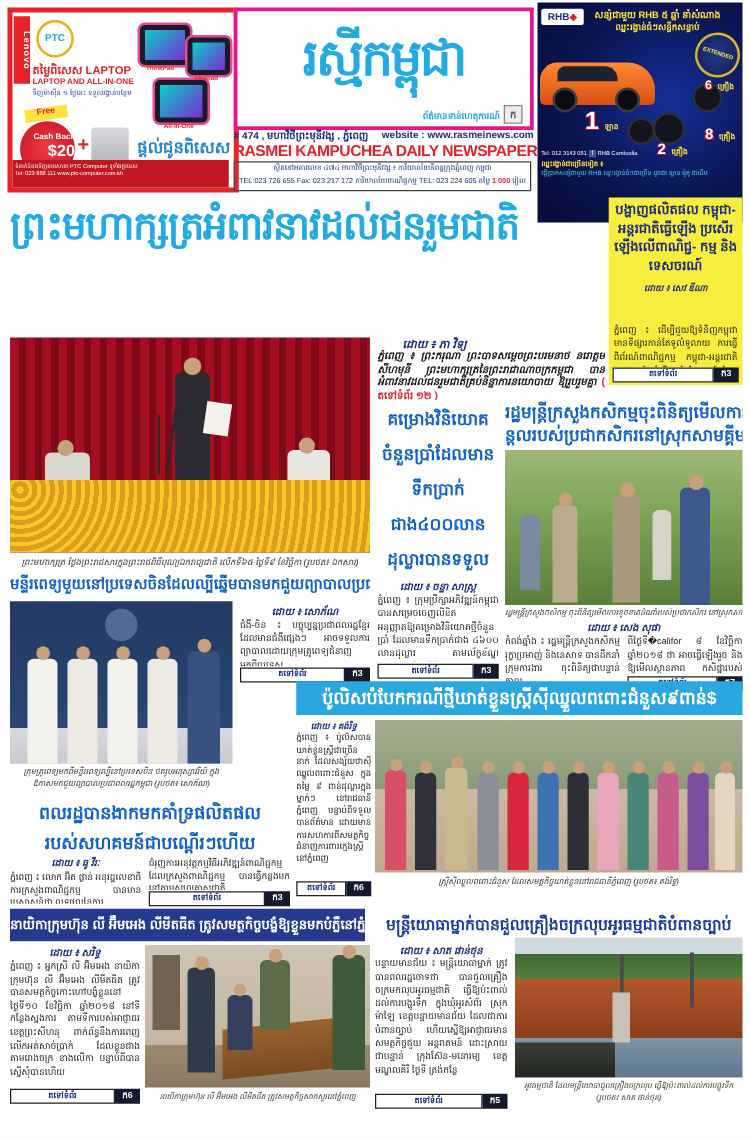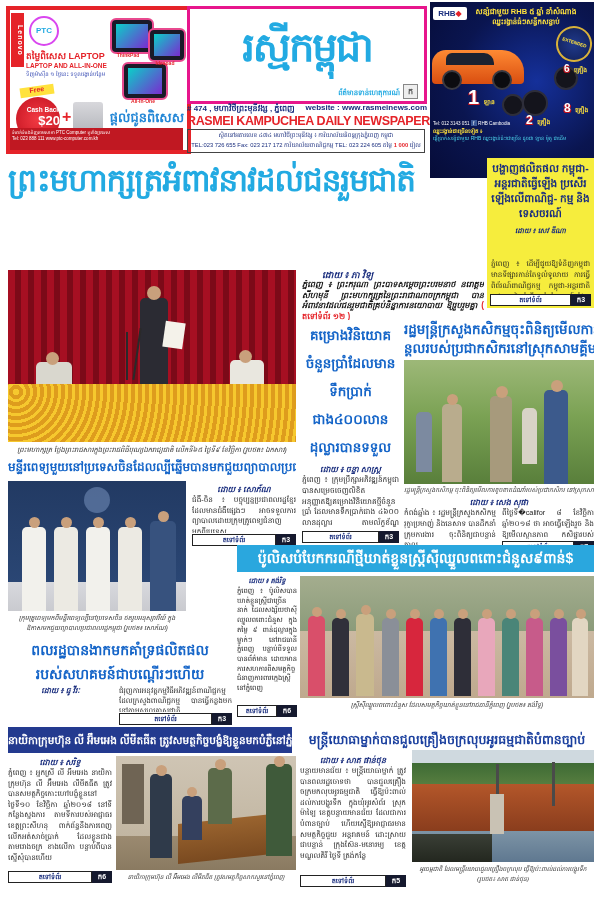--- a/index.html
+++ b/index.html
@@ -4,21 +4,21 @@
 <style>
   html,body{margin:0;padding:0;background:#e9e9e9;}
   .page{position:relative;width:600px;height:910px;background:#ffffff;overflow:hidden;
         font-family:"Liberation Sans","DejaVu Sans",sans-serif;}
   .abs{position:absolute;}
   .nw{white-space:nowrap;overflow:hidden;}
   
   .ad-lenovo{left:6px;top:6px;width:177px;height:140px;border:4px solid #e52329;background:#fff;}
   .lnv-logo{left:1px;top:3px;width:13px;height:54px;background:#e52329;color:#fff;font-size:7px;font-weight:bold;
             writing-mode:vertical-rl;text-align:center;letter-spacing:1px;}
-  .ptc{left:19px;top:6px;width:26px;height:26px;border:2px solid #d946ef;border-radius:50%;color:#22aae2;
+  .ptc{left:19px;top:6px;width:26px;height:26px;border:2px solid #eab308;border-radius:50%;color:#22aae2;
        font-size:8px;font-weight:bold;text-align:center;line-height:26px;}
   .lnv-t1{left:16px;top:40px;width:90px;color:#e52329;font-weight:bold;font-size:9px;}
   .lnv-t2{left:16px;top:52px;width:90px;color:#e52329;font-weight:bold;font-size:6.5px;}
   .lnv-t3{left:16px;top:61px;width:92px;color:#2a3fae;font-size:5.5px;}
   .hex{border:2px solid #e84a8f;background:#1a1a28;border-radius:6px;}
   .hex .scr{position:absolute;inset:4px;background:linear-gradient(135deg,#0ad0c8,#7a2bd0);}
   .hexlbl{color:#e52329;font-size:5px;font-weight:bold;text-align:center;}
   .freetag{left:10px;top:76px;width:34px;height:10px;background:#ffe23d;color:#e52329;font-size:7px;
            font-weight:bold;text-align:center;transform:rotate(-8deg);}
   .cashback{left:6px;top:87px;width:44px;height:44px;border-radius:50%;background:radial-gradient(#f23a43,#c31220);
@@ -295,20 +295,21 @@
     <div class="fig" style="left:250px;top:42px;width:17px;height:78px;background:#7a4f9e;"></div>
     <div class="head" style="left:254px;top:33px;width:10px;height:10px;"></div>
     <div class="fig" style="left:272px;top:42px;width:16px;height:78px;background:#e2d6c2;"></div>
     <div class="head" style="left:276px;top:33px;width:10px;height:10px;"></div>
   </div>
   <div class="abs cap nw" style="left:300px;top:701px;width:294px;font-size:6.3px;">ស្ត្រីស៊ីឈ្នួលពពោះជំនួស ដែលសមត្ថកិច្ចឃាត់ខ្លួននៅរាជធានីភ្នំពេញ (រូបថត៖ គង់រិទ្ធ)</div>
 
   <div class="abs blue-hl nw" style="left:8px;top:638px;width:224px;font-size:14px;line-height:24px;text-align:center;">ពលរដ្ឋបានងាកមកគាំទ្រផលិតផល</div>
   <div class="abs blue-hl nw" style="left:8px;top:662px;width:224px;font-size:14px;line-height:24px;text-align:center;">របស់សហគមន៍ជាបណ្ដើរៗហើយ</div>
   <div class="abs by" style="left:8px;top:686px;width:105px;font-size:7.6px;">ដោយ ៖ ធូ វីរៈ</div>
+  <div class="abs bd" style="left:8px;top:697px;width:105px;height:26px;font-size:7.2px;line-height:10.2px;">ភ្នំពេញ ៖ លោក អ៊ិត ផ្លាន់ អនុរដ្ឋលេខាធិការក្រសួងពាណិជ្ជកម្ម បានមានប្រសាសន៍ថា លទ្ធផលនៃការ</div>
   <div class="abs bd" style="left:119px;top:686px;width:113px;height:26px;font-size:7.2px;line-height:10.2px;">ជំរុញការអនុវត្តកម្មវិធីអភិវឌ្ឍន៍ពាណិជ្ជកម្ម ដែលក្រសួងពាណិជ្ជកម្ម បានធ្វើកន្លងមក នៅតាមសហគ្រាសជាតិ</div>
   <div class="abs jump" style="left:119px;top:713px;width:113px;">
     <span class="jl">តទៅទំព័រ</span>
     <span class="jp">ក3</span>
   </div>
 
   <div class="abs navy-banner nw" style="left:8px;top:727px;width:284px;height:26px;font-size:10.5px;line-height:26px;">នាយិកាក្រុមហ៊ុន លី អ៊ឹមអេង លីមីតធីត ត្រូវសមត្ថកិច្ចបង្ខំឱ្យខ្លួនមកបំភ្លឺនៅភ្នំពេញ</div>
   <div class="abs by" style="left:8px;top:757px;width:104px;font-size:8px;text-align:center;">ដោយ ៖ សរិទ្ធ</div>
   <div class="abs bd" style="left:8px;top:768px;width:104px;height:100px;font-size:7.3px;line-height:10.6px;">ភ្នំពេញ ៖ អ្នកស្រី លី អ៊ឹមអេង នាយិកាក្រុមហ៊ុន លី អ៊ឹមអេង លីមីតធីត ត្រូវបានសមត្ថកិច្ចកោះហៅបង្ខំខ្លួននៅថ្ងៃទី១០ ខែវិច្ឆិកា ឆ្នាំ២០១៨ នៅទីកន្លែងស្នងការ តាមទីការបស់អាជ្ញាធរ ខេត្តព្រះសីហនុ ពាក់ព័ន្ធនឹងការពេញលើកអត់សាច់ប្រាក់ ដែលខ្លួនជាងតាមរោងចក្រ ខាងលើកា បន្ទាប់ពីបាន ស្នើសុំបានហើយ</div>
   <div class="abs jump" style="left:8px;top:871px;width:104px;">

